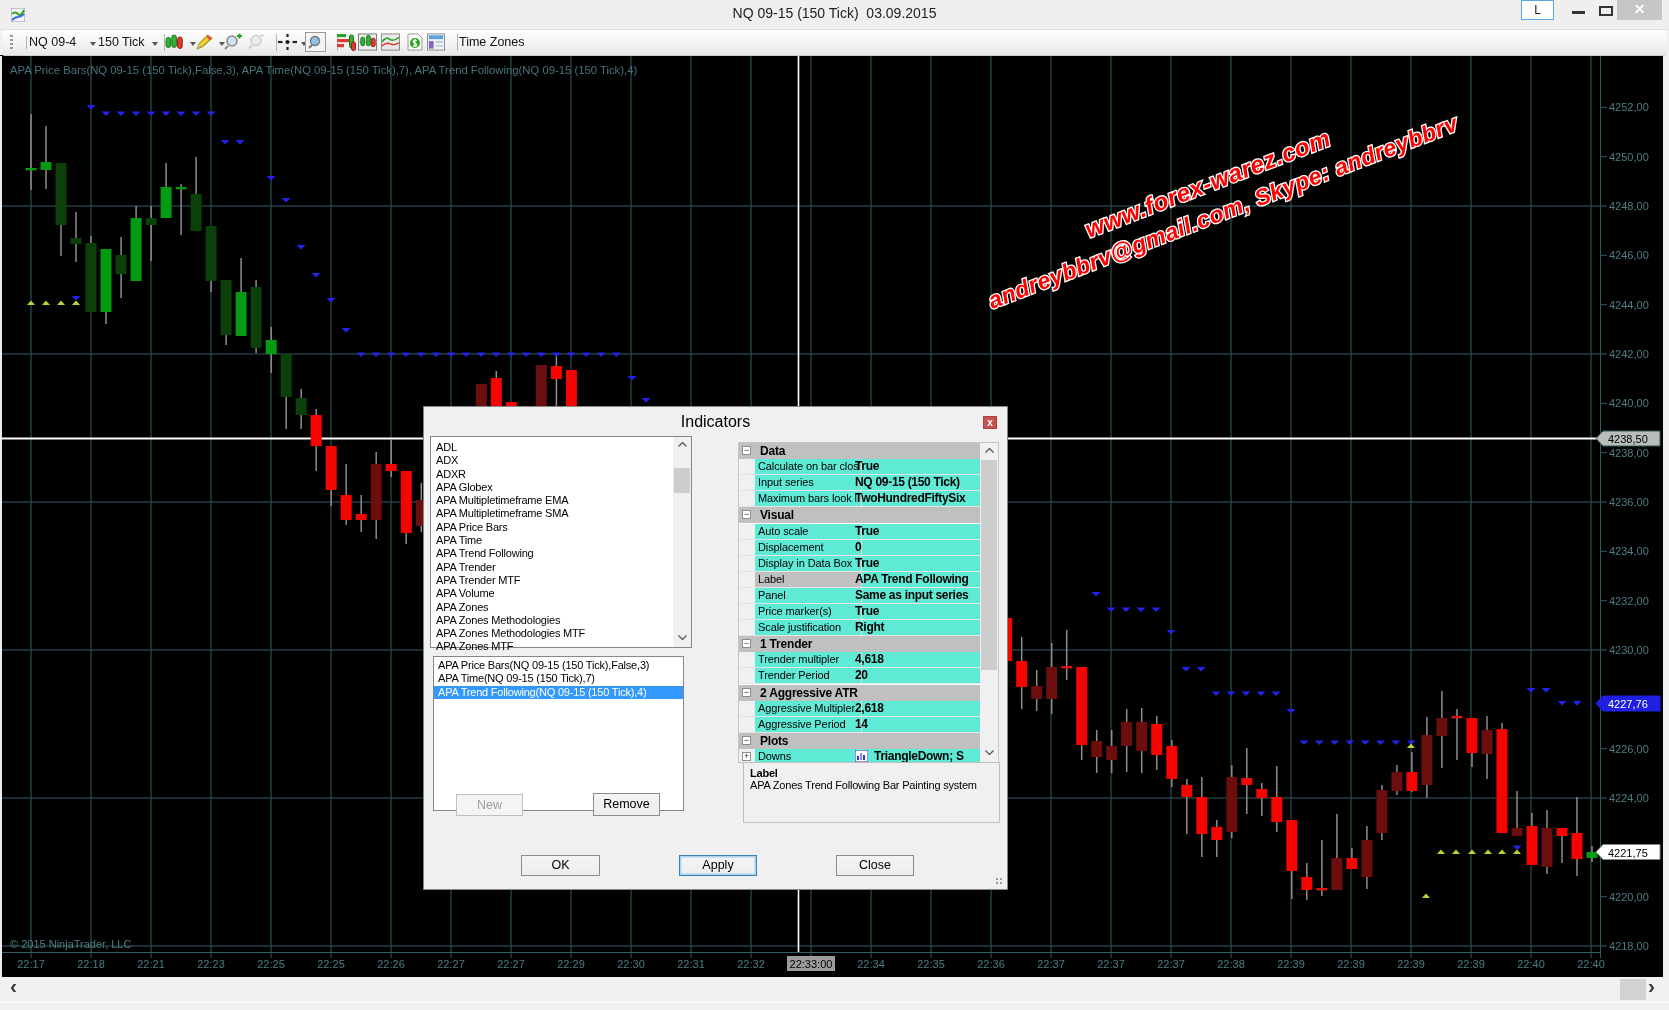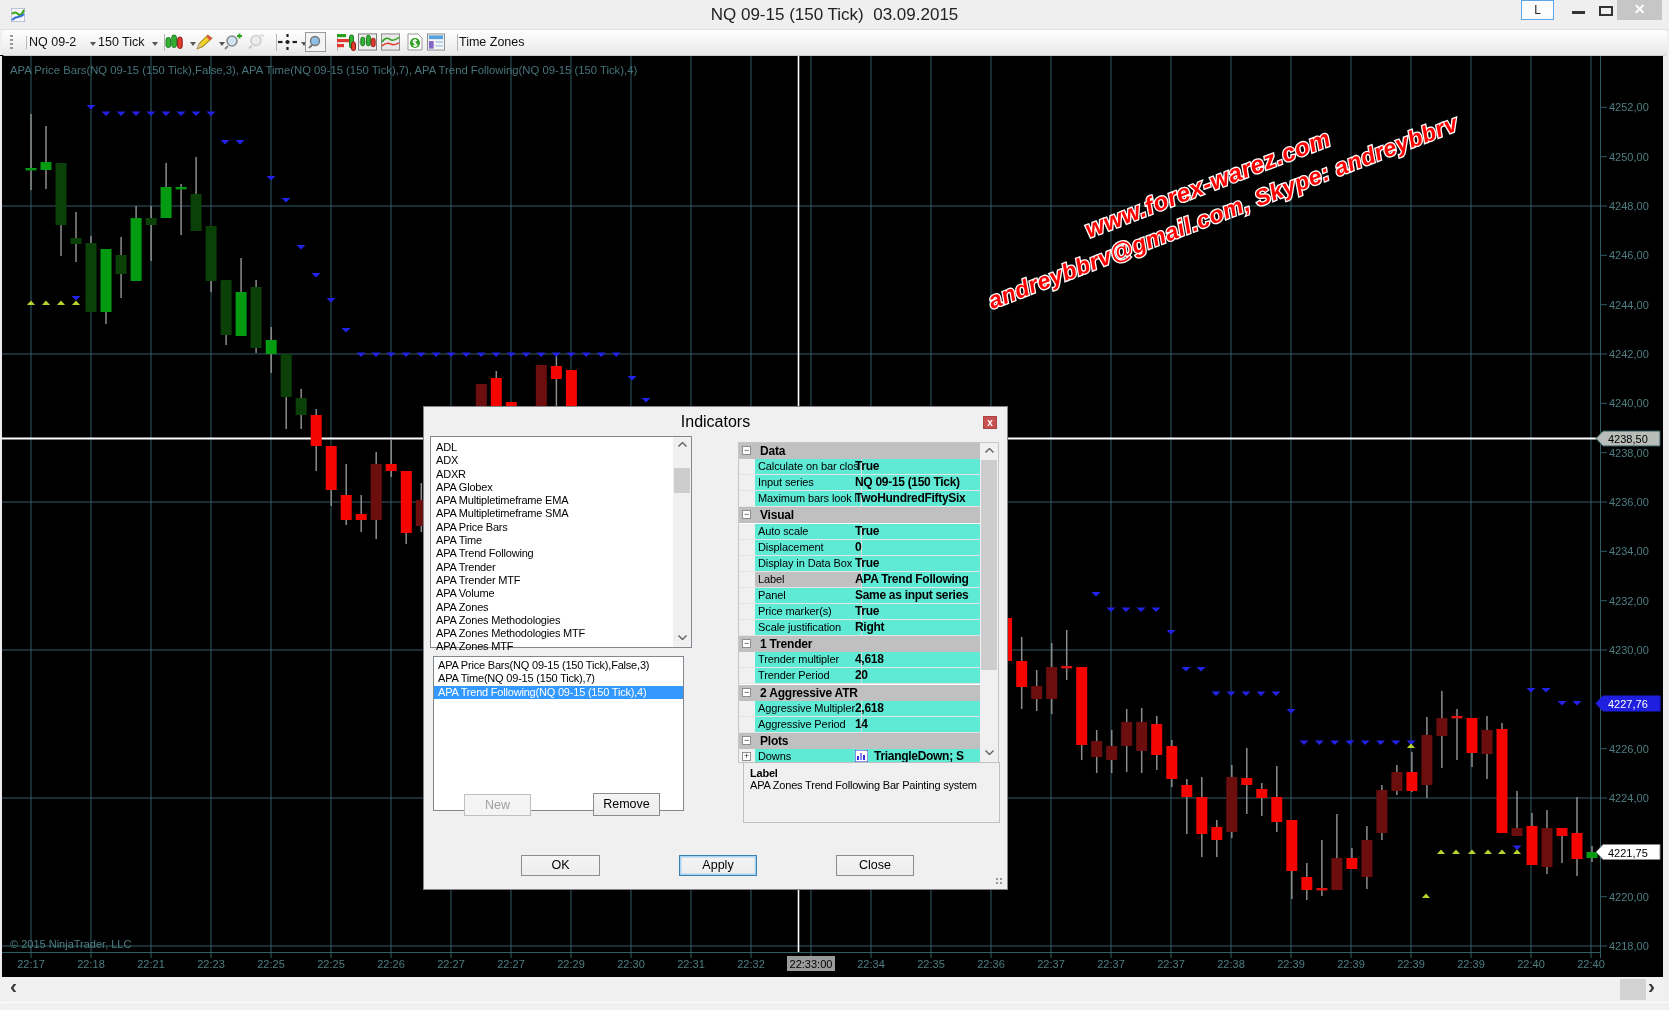--- a/index.html
+++ b/index.html
@@ -2,21 +2,21 @@
 <html><head>
 <meta charset="utf-8">
 <style>
 * { margin:0; padding:0; box-sizing:border-box; }
 html,body { width:1669px; height:1010px; overflow:hidden; background:#f0f0f0;
   font-family:"Liberation Sans", sans-serif; }
 #app { position:relative; width:1669px; height:1010px; }
 
 #titlebar { position:absolute; left:0; top:0; width:1669px; height:30px; background:#efefef;
   border-bottom:1px solid #e2e2e2; }
-#title { position:absolute; left:0; right:0; top:5px; text-align:center; font-size:17px; color:#222; }
+#title { position:absolute; left:0; right:0; top:5px; text-align:center; font-size:14px; color:#222; }
 #appicon { position:absolute; left:11px; top:8px; width:14px; height:14px; }
 #lbtn { position:absolute; right:115px; top:0px; width:33px; height:20px; background:#fdfdfd;
   border:1px solid #58a6e8; font-size:12px; color:#222; text-align:center; line-height:18px; }
 #minbtn { position:absolute; right:84px; top:11px; width:13px; height:3px; background:#333; }
 #maxbtn { position:absolute; right:56px; top:6px; width:14px; height:10px; border:2px solid #333; }
 #closebtn { position:absolute; right:7px; top:0px; width:45px; height:20px; background:#c6c6c6;
   color:#fff; font-size:14px; text-align:center; line-height:19px; font-weight:bold; }
 
 #toolbar { position:absolute; left:2px; top:30px; width:1665px; height:26px;
   background:linear-gradient(#fefefe,#f2f2f2 60%,#e7e7e7); border-radius:3px;
@@ -50,21 +50,21 @@
 #lb1 .sb { position:absolute; right:0; top:0; width:18px; height:100%; background:#f0f0f0; }
 .sbbtn { position:absolute; left:0; width:18px; height:17px; background:#f0f0f0; color:#606060;
   font-size:9px; text-align:center; line-height:15px; }
 #lb1 .sbthumb { position:absolute; left:1px; top:31px; width:16px; height:25px; background:#cdcdcd; }
 #lb2 { position:absolute; left:9px; top:249px; width:251px; height:155px; background:#fff;
   border:1px solid #82888f; font-size:11px; letter-spacing:-0.2px; line-height:13.4px; white-space:nowrap; overflow:hidden; padding-top:2px; }
 #lb2 .hl { background:#3399ff; color:#fff; }
 #lb2 div { padding-left:4px; }
 .btn { position:absolute; background:linear-gradient(#f4f4f4,#ededed); border:1px solid #8c8c8c;
   font-size:12.5px; color:#000; text-align:center; }
-#btnnew { left:40px; top:387px; width:67px; height:22px; background:#f4f4f4; border:1px solid #bfbfbf;
+#btnnew { left:32px; top:387px; width:67px; height:22px; background:#f4f4f4; border:1px solid #bfbfbf;
   color:#9f9f9f; line-height:20px; }
 #btnremove { left:169px; top:386px; width:67px; height:23px; line-height:21px; }
 #btnok { left:97px; top:448px; width:79px; height:21px; line-height:19px; }
 #btnapply { left:255px; top:448px; width:78px; height:21px; line-height:19px;
   border:1px solid #3c7fb1; box-shadow:inset 0 0 0 1.5px #a8d3f2; }
 #btnclose { left:412px; top:448px; width:78px; height:21px; line-height:19px; }
 
 #pgrid { position:absolute; left:314px; top:35px; width:261px; height:321px; background:#fff;
   overflow:hidden; border:1px solid #c6c6c6; }
 #pgridinner { position:absolute; left:0; top:0; width:243px; height:321px; }
@@ -468,21 +468,21 @@
     <div id="title">NQ 09-15 (150 Tick)&nbsp; 03.09.2015</div>
     <div id="lbtn">L</div>
     <div id="minbtn"></div>
     <div id="maxbtn"></div>
     <div id="closebtn">✕</div>
   </div>
 
   <div id="toolbar">
     <div id="grip"></div>
     <span class="tbsep" style="position:absolute;left:18px;top:6px;height:13px;"></span>
-    <span class="tbtext" style="position:absolute;left:27px;top:5px;">NQ 09-2</span>
+    <span class="tbtext" style="position:absolute;left:27px;top:5px;">NQ 09-4</span>
       <span class="caret" style="position:absolute;left:84px;top:12px;"></span>
     <span class="tbtext" style="position:absolute;left:96px;top:5px;">150 Tick</span>
       <span class="caret" style="position:absolute;left:146px;top:12px;"></span>
     <span class="tbsep" style="position:absolute;left:156px;top:4px;"></span>
     <svg style="position:absolute;left:163px;top:4px;" width="18" height="17" viewBox="0 0 18 17">
       <rect x="1" y="3.5" width="4.6" height="10" rx="2.3" fill="#33b135" stroke="#1c7a1e"></rect>
       <rect x="6.8" y="1" width="4.6" height="12.5" rx="2.3" fill="#33b135" stroke="#1c7a1e"></rect>
       <rect x="12.6" y="3" width="4.6" height="11.5" rx="2.3" fill="#e03a2f" stroke="#8d1d16"></rect>
     </svg>
       <span class="caret" style="position:absolute;left:184px;top:12px;"></span>

